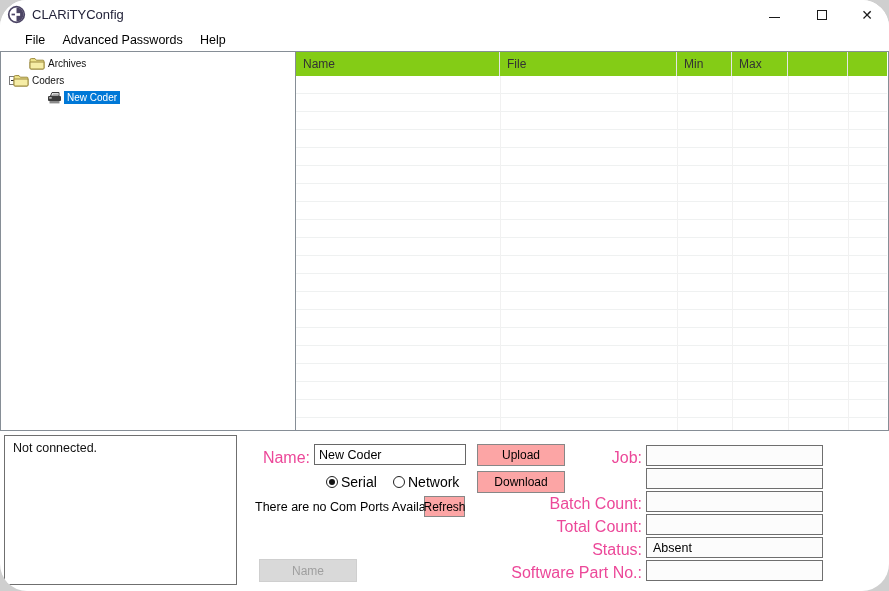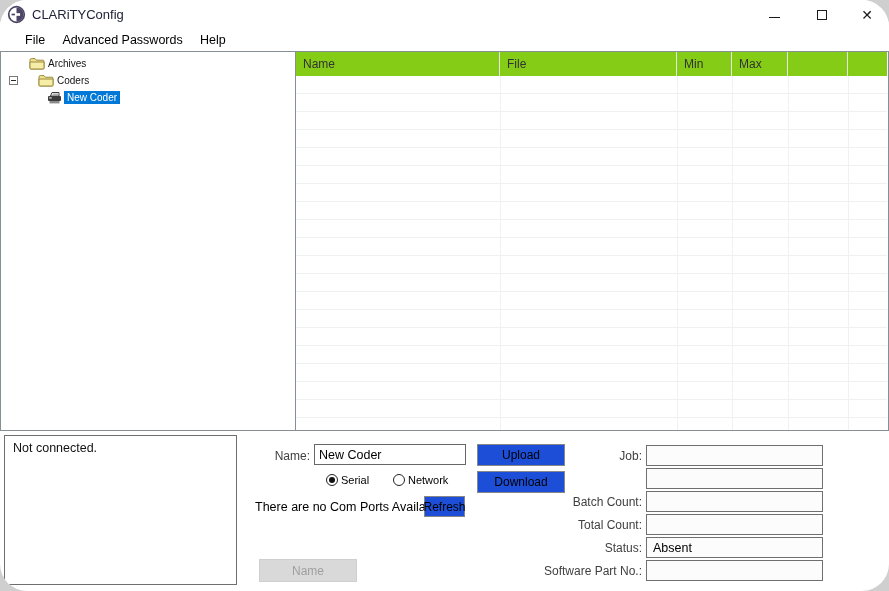--- a/index.html
+++ b/index.html
@@ -48,42 +48,42 @@
   #table-body {
     position:absolute; left:0; top:24px; width:591px; height:354px;
     background-image:repeating-linear-gradient(to bottom, transparent 0, transparent 17px, #eff1f1 17px, #eff1f1 18px);
   }
   .vline { position:absolute; top:0; width:1px; height:354px; background:#f1f1f1; }
   
   #console-box {
     position:absolute; left:4px; top:435px; width:233px; height:150px;
     background:#fff; border:1px solid #6f6f6f; padding:5px 8px; font-size:12.5px; color:#111;
   }
-  .fld-label { position:absolute; text-align:right; font-size:12px; color:#404040; white-space:nowrap; }
+  .fld-label { position:absolute; text-align:right; font-size:16px; color:#ec4899; white-space:nowrap; }
   #name-input {
     position:absolute; left:314px; top:444px; width:152px; height:21px;
     border:1px solid #676767; background:#fff; font-family:"Liberation Sans", sans-serif;
     font-size:12.5px; padding:0 4px; color:#000;
   }
   .btn {
-    position:absolute; background:#1d4ed8; border:1px solid #878787;
+    position:absolute; background:#fca5a5; border:1px solid #878787;
     font-family:"Liberation Sans", sans-serif; font-size:12px; color:#000;
     display:flex; align-items:center; justify-content:center; cursor:default;
   }
   #upload-btn   { left:477px; top:444px; width:88px; height:22px; }
   #download-btn { left:477px; top:471px; width:88px; height:22px; }
   #refresh-btn  { left:424px; top:496px; width:41px; height:21px; }
   .btn.disabled { background:#d9d9d9; border:1px solid #cfcfcf; color:#9f9f9f; }
   #undo-btn  { left:259px; top:559px; width:98px; height:23px; }
   #apply-btn { left:367px; top:559px; width:98px; height:23px; }
   .radio-group { position:absolute; display:flex; align-items:center; }
   .radio-circle { width:12px; height:12px; border:1px solid #222; border-radius:50%; background:#fff; display:flex; align-items:center; justify-content:center; }
   .radio-circle .dot { width:6px; height:6px; border-radius:50%; background:#111; display:none; }
   .radio-group.checked .radio-circle .dot { display:block; }
-  .radio-text { margin-left:3px; font-size:11px; }
+  .radio-text { margin-left:3px; font-size:14px; }
   #comports-msg { position:absolute; left:255px; top:500px; font-size:12.5px; }
   .ro-field {
     position:absolute; left:646px; width:177px; height:21px;
     background:#fcfcfc; border:1px solid #6f6f6f; font-size:12.5px;
     padding:3px 12px 0 6px; color:#000; overflow:hidden; white-space:nowrap;
   }
 </style>
 </head>
 <body>
 
@@ -120,21 +120,21 @@
       <svg width="16" height="13" viewBox="0 0 16 13">
         <path d="M1 3 c0-.9.5-1.4 1.3-1.4 H6 l1.3 1.6 H14 c.7 0 1 .4 1 1 V11 c0 .7-.4 1-1 1 H2 c-.7 0-1-.4-1-1 Z" fill="#efe48d" stroke="#9c8a3e" stroke-width="1"></path>
         <path d="M1 5 H15 V11 c0 .7-.4 1-1 1 H2 c-.7 0-1-.4-1-1 Z" fill="#f6eda6" stroke="#9c8a3e" stroke-width="1"></path>
       </svg>
       <span class="tree-label">Archives</span>
     </div>
 
     <span class="expander" style="top:24px;">
         <span class="minus"></span>
       </span>
-    <div class="tree-row" style="left:37px; top:20px;">
+    <div class="tree-row" style="left:12px; top:20px;">
       <svg width="16" height="13" viewBox="0 0 16 13">
         <path d="M1 3 c0-.9.5-1.4 1.3-1.4 H6 l1.3 1.6 H14 c.7 0 1 .4 1 1 V11 c0 .7-.4 1-1 1 H2 c-.7 0-1-.4-1-1 Z" fill="#efe48d" stroke="#9c8a3e" stroke-width="1"></path>
         <path d="M1 5 H15 V11 c0 .7-.4 1-1 1 H2 c-.7 0-1-.4-1-1 Z" fill="#f6eda6" stroke="#9c8a3e" stroke-width="1"></path>
       </svg>
       <span class="tree-label">Coders</span>
     </div>
 
     <div class="tree-row" style="left:46px; top:37px;">
       <svg width="15" height="14" viewBox="0 0 15 14">
         <path d="M3.5 5 L5 1.5 H12 V5 Z" fill="#ffffff" stroke="#3a3a3a" stroke-width="1"></path>

